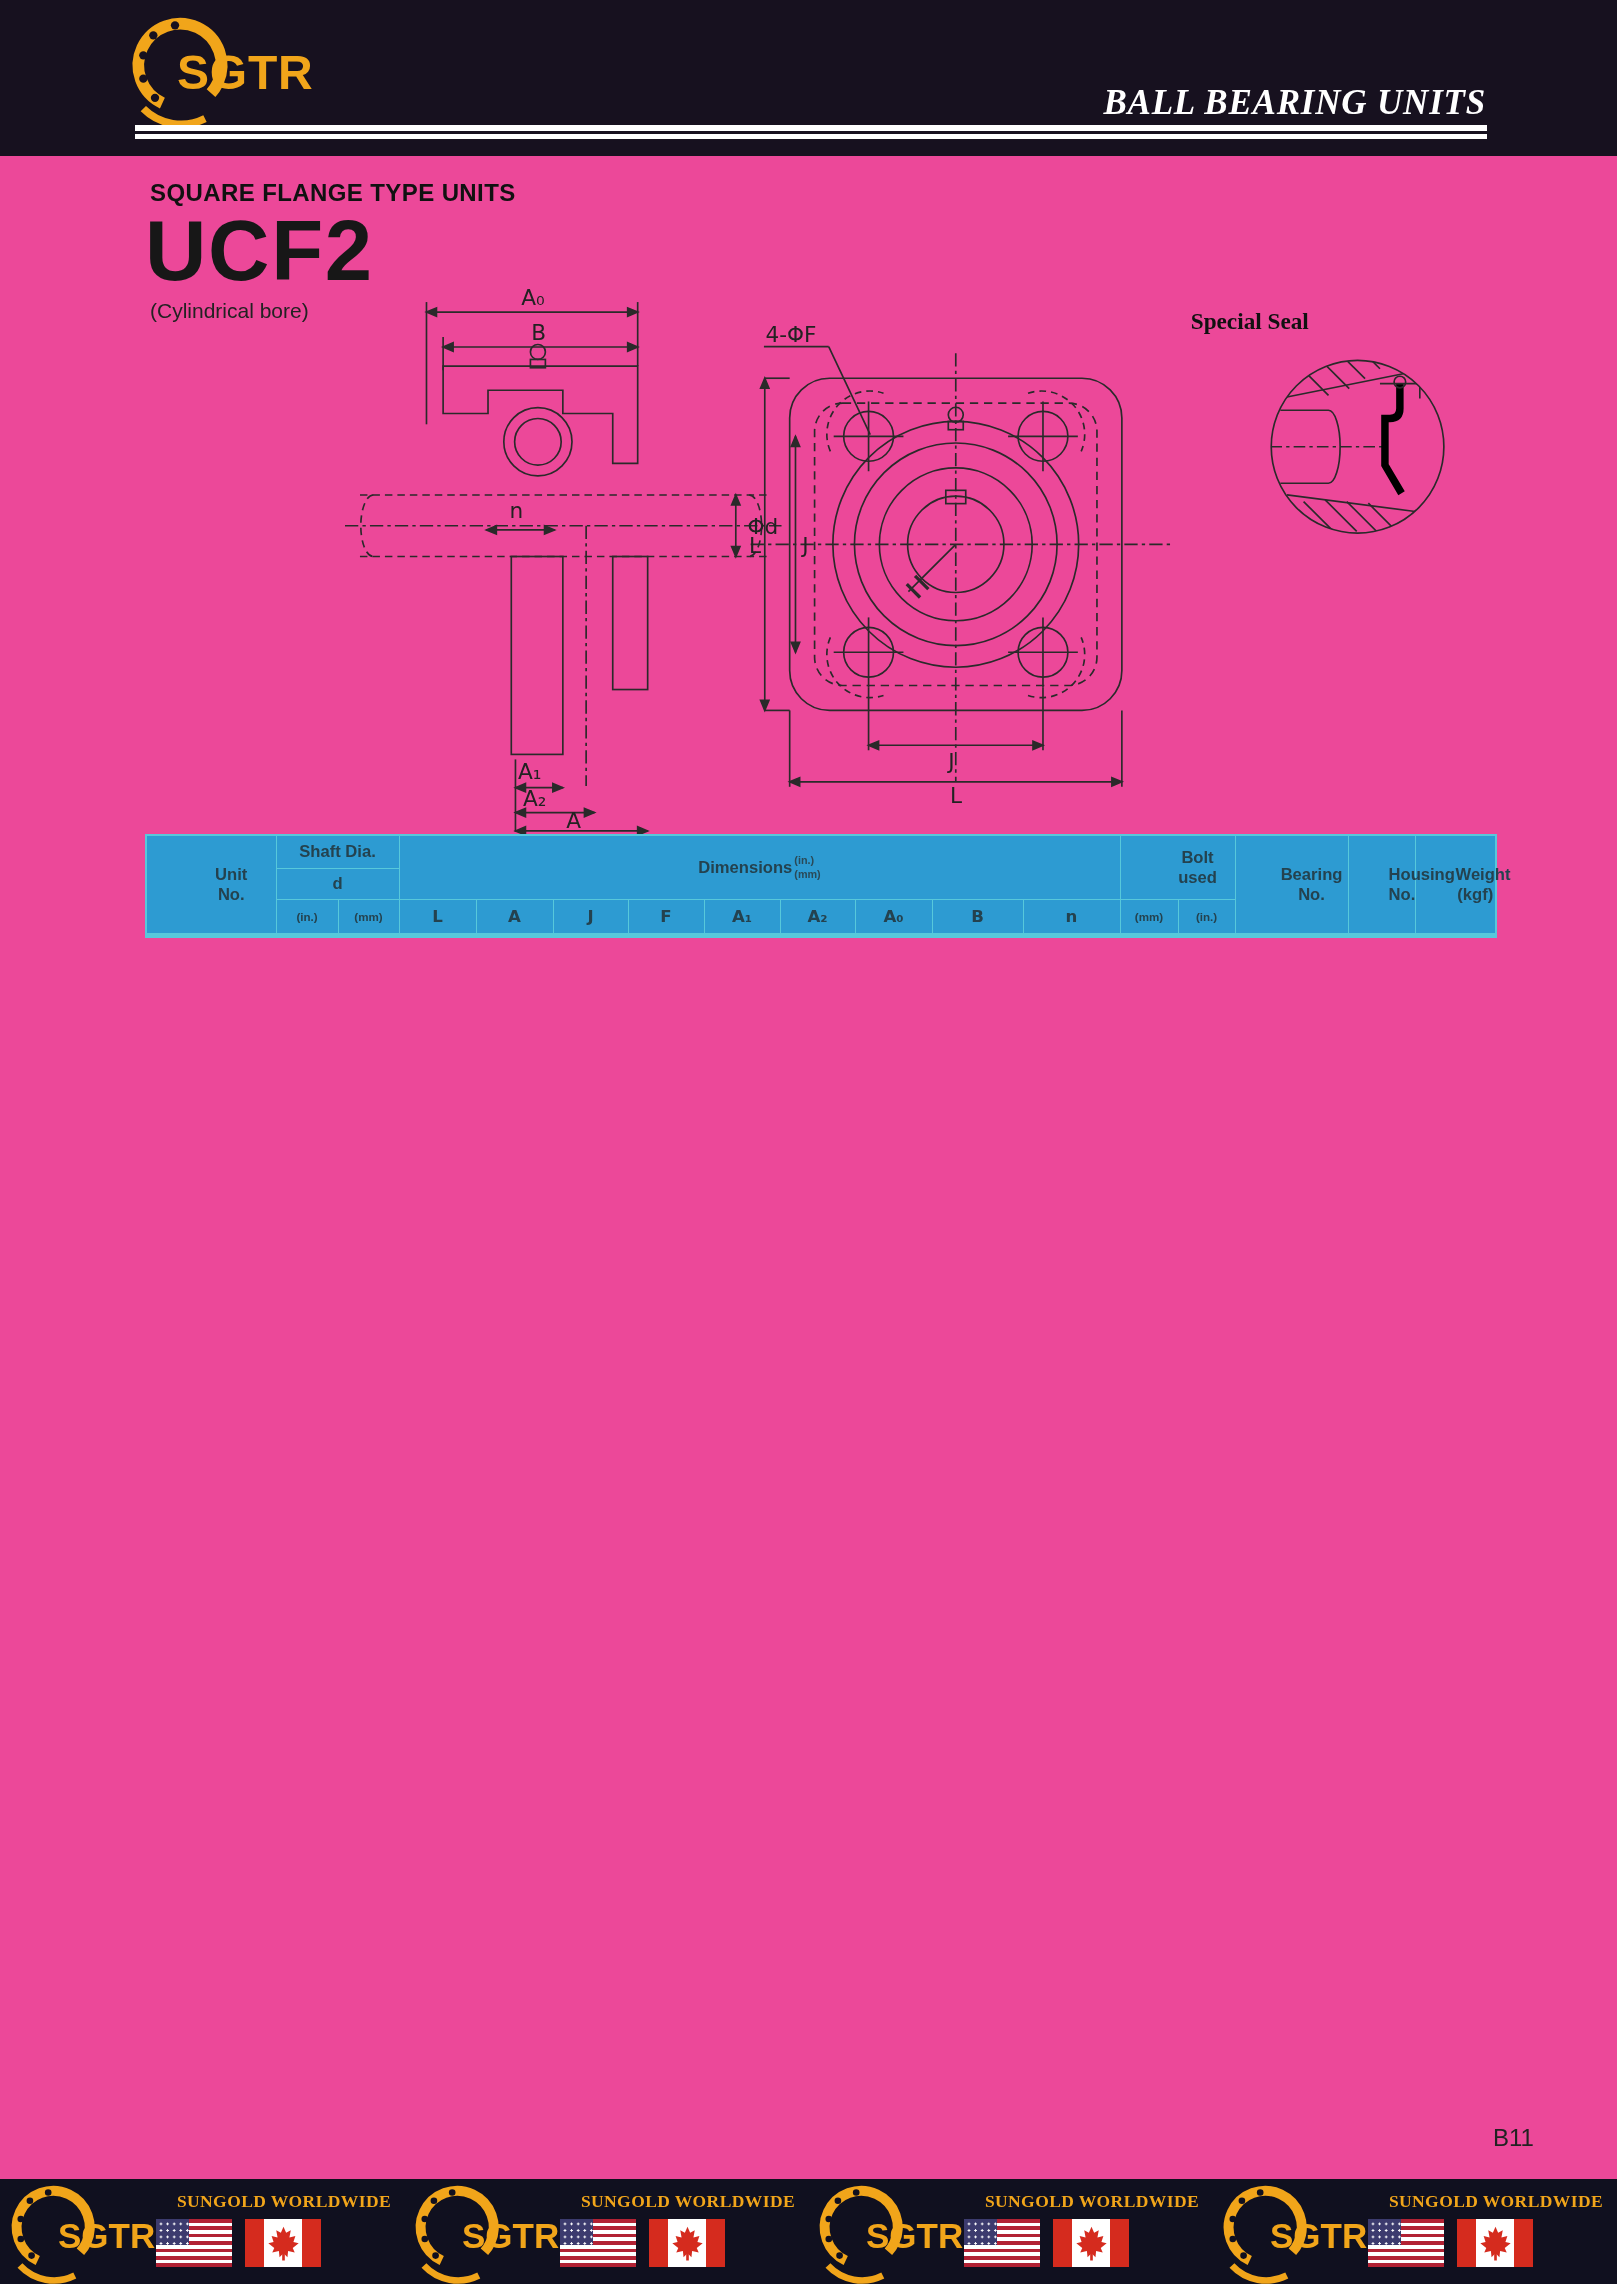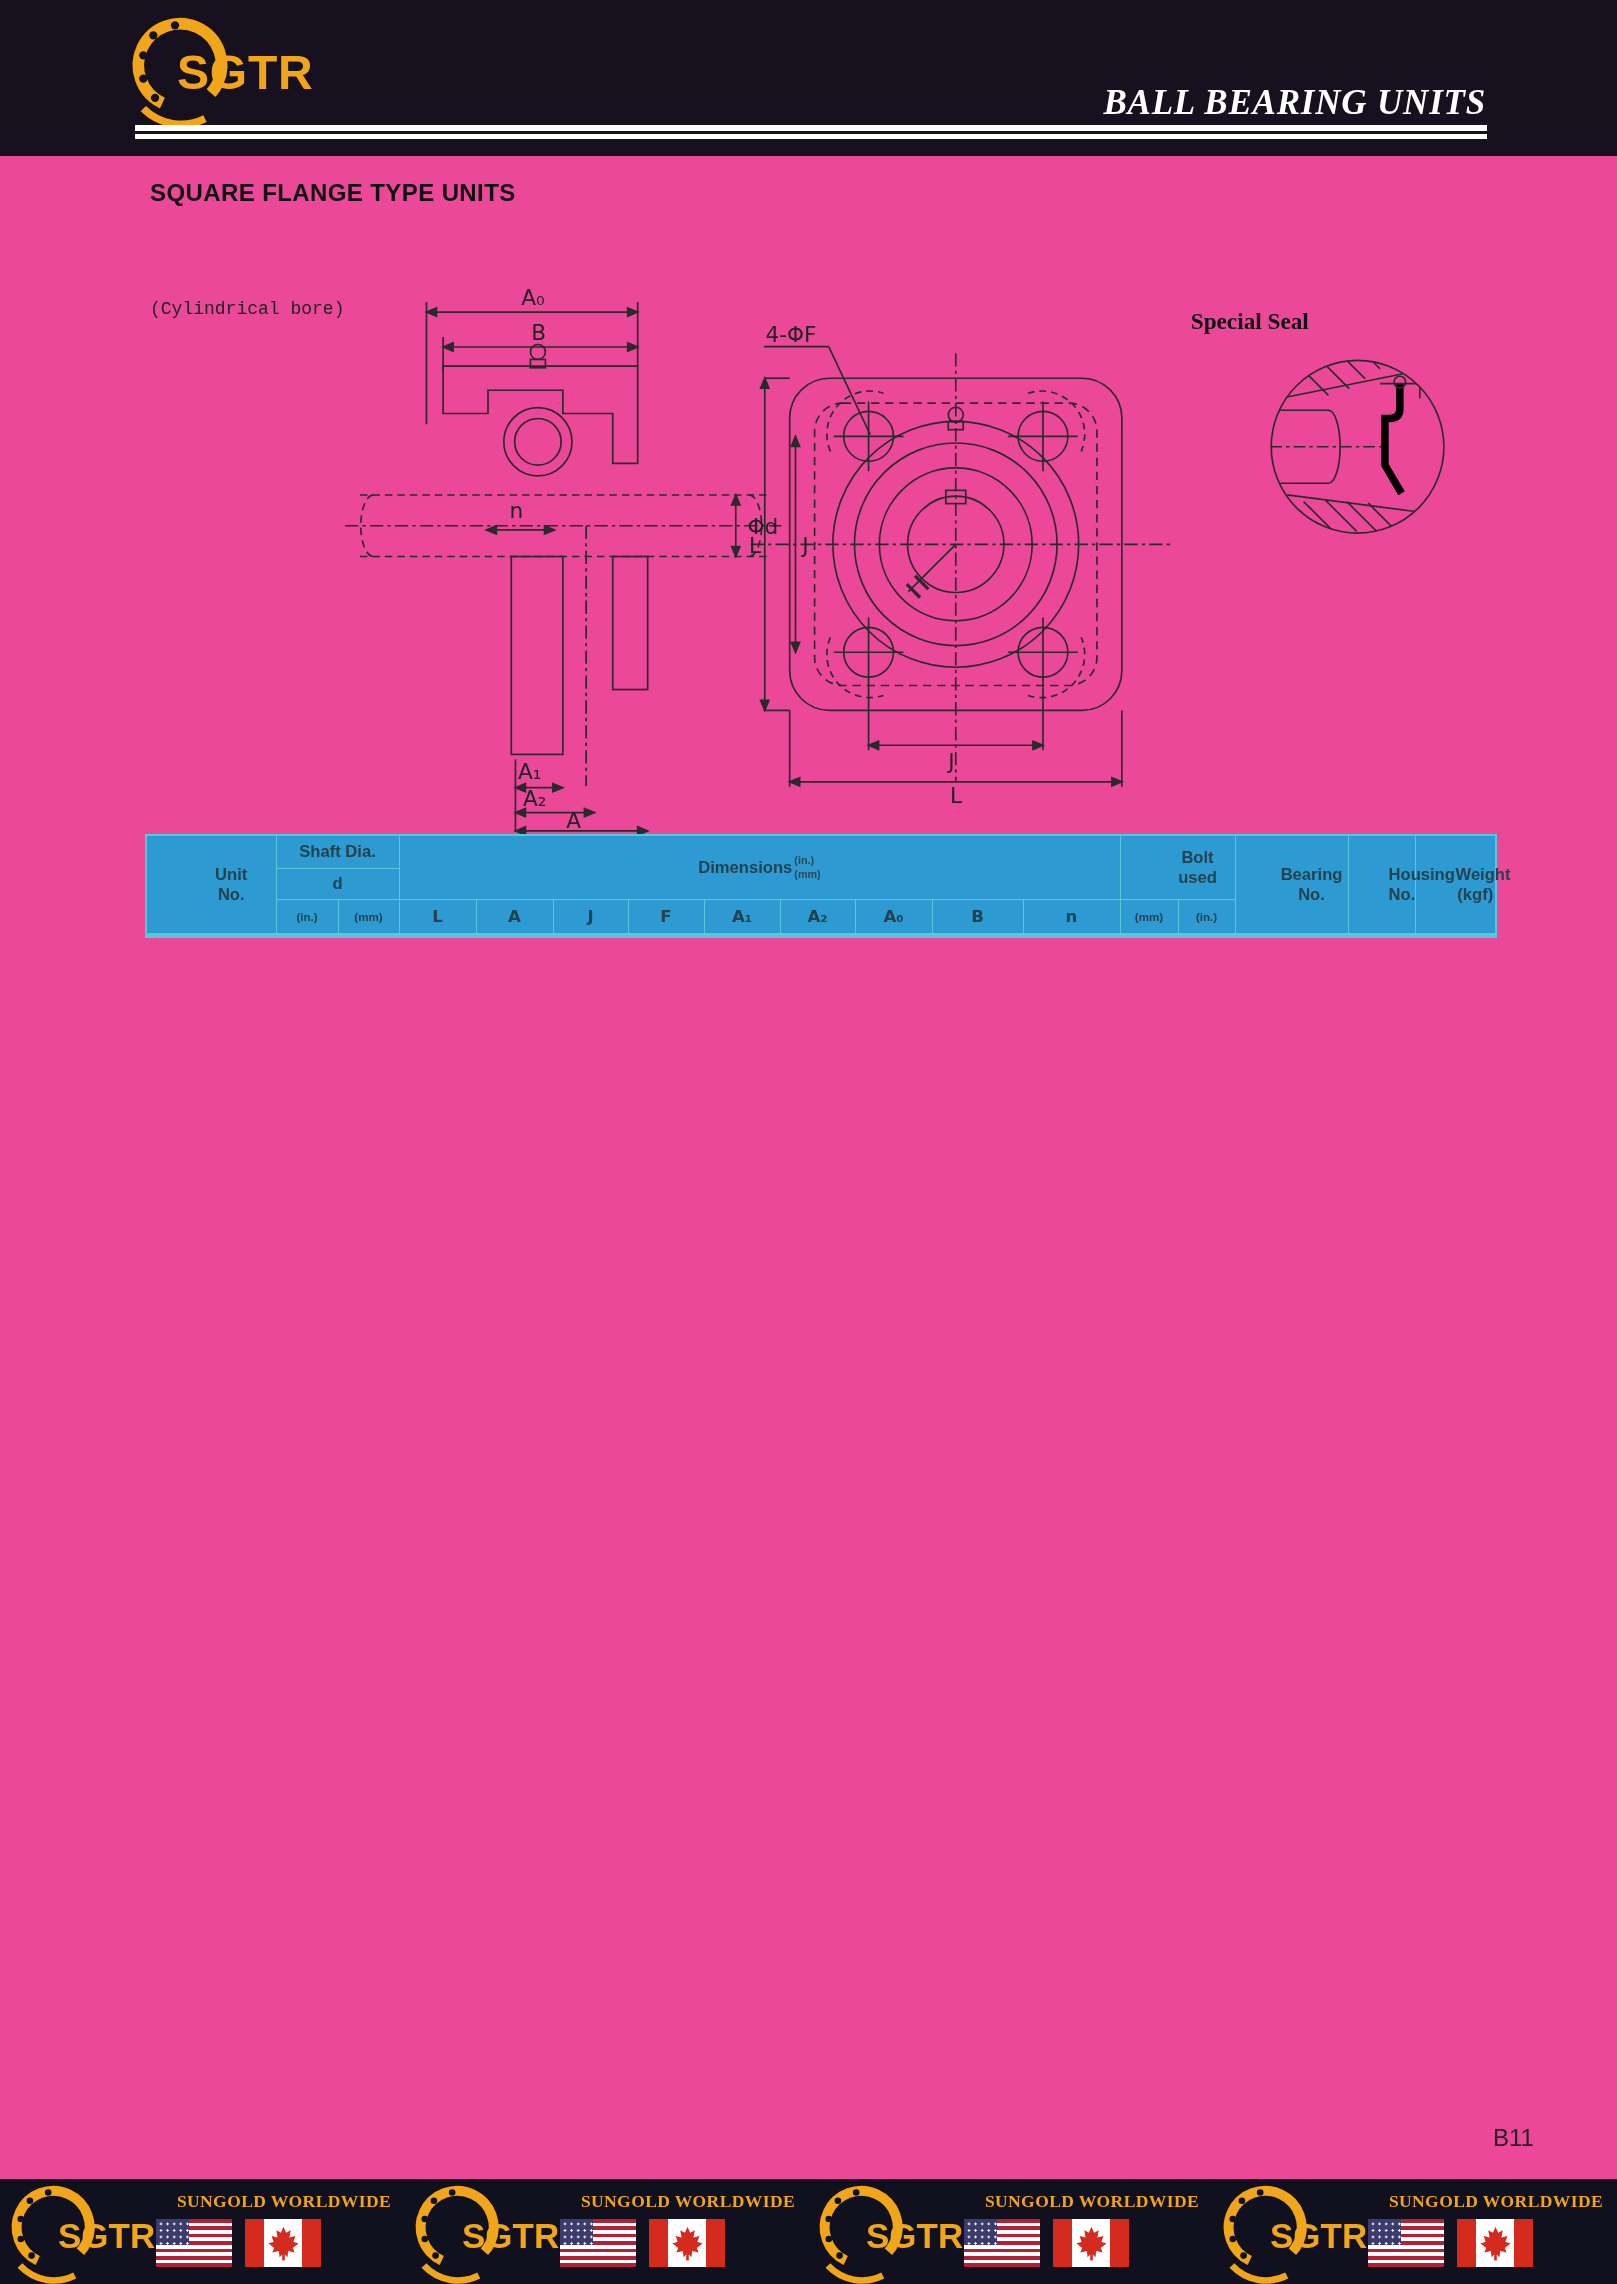--- a/index.html
+++ b/index.html
@@ -10,21 +10,21 @@
   .band .banner{position:absolute;right:131px;top:83px;font-family:"Liberation Serif",serif;
         font-style:italic;font-weight:bold;font-size:35px;color:#fff;letter-spacing:0.8px;}
   .rule1{position:absolute;left:135px;top:125px;width:1352px;height:5.8px;background:#fff;}
   .rule2{position:absolute;left:135px;top:134px;width:1352px;height:5px;background:#fff;}
   .logo-wrap{position:absolute;left:125px;top:11.6px;width:216px;height:116px;}
   .logo-text{position:absolute;left:52px;top:33px;font-size:48px;font-weight:bold;color:#f1a51a;letter-spacing:0.8px;}
   .f-logo-text{position:absolute;left:58px;top:37px;font-size:35px;font-weight:bold;color:#f1a51a;}
   
   .sec-title{position:absolute;left:150px;top:179px;font-size:24px;font-weight:bold;color:#111;letter-spacing:0.4px;}
   .model{position:absolute;left:145px;top:202px;font-size:85px;font-weight:800;color:#171717;letter-spacing:1.7px;}
-  .bore{position:absolute;left:150px;top:299px;font-size:18px;color:#222;font-family:Liberation Mono, monospace;}
+  .bore{position:absolute;left:150px;top:299px;font-size:21px;color:#222;}
   .pageno{position:absolute;left:1493px;top:2124px;font-size:24px;color:#222;}
   svg{display:block;}
   .drw{position:absolute;}
   .dl{font-family:"DejaVu Sans",sans-serif;font-size:26px;fill:#222;}
   
   :root{}
   .tbl-wrap{position:absolute;left:145px;top:834px;}
   table.spec{border-collapse:collapse;table-layout:fixed;width:1350px;border:2.5px solid #57c8db;border-bottom:5.8px solid #57c8db;}
   table.spec th{background:#2d9bd2;color:#24424f;border:1.7px solid #57c8db;font-weight:600;padding:0;}
   .h1 th{height:32px;font-size:16.6px;}
@@ -66,20 +66,21 @@
         <path d="M22,116 A64,64 0 0 0 96,128" fill="none" stroke="#f1a51a" stroke-width="9"></path>
       </svg>
       <div class="logo-text">SGTR</div>
     </div>
     <div class="banner">BALL BEARING UNITS</div>
     <div class="rule1"></div>
     <div class="rule2"></div>
   </div>
 
   <div class="sec-title">SQUARE FLANGE TYPE UNITS</div>
+  <div class="model">UCF2</div>
   <div class="bore">(Cylindrical bore)</div>
 
   <svg class="drw" style="left:345px;top:287px" width="449" height="549" viewBox="0 0 540 660" fill="none" stroke="#2a2a2a" stroke-width="2">
 
     <line x1="98" y1="18" x2="98" y2="165"></line>
       <line x1="352" y1="18" x2="352" y2="95"></line>
     <line x1="98" y1="30" x2="352" y2="30"></line>
     <path d="M98,30 l12,-5 v10 z M352,30 l-12,-5 v10 z" fill="#2a2a2a"></path>
     <text class="dl" x="212" y="22" stroke="none">A₀</text>
     <line x1="118" y1="60" x2="118" y2="100"></line>

